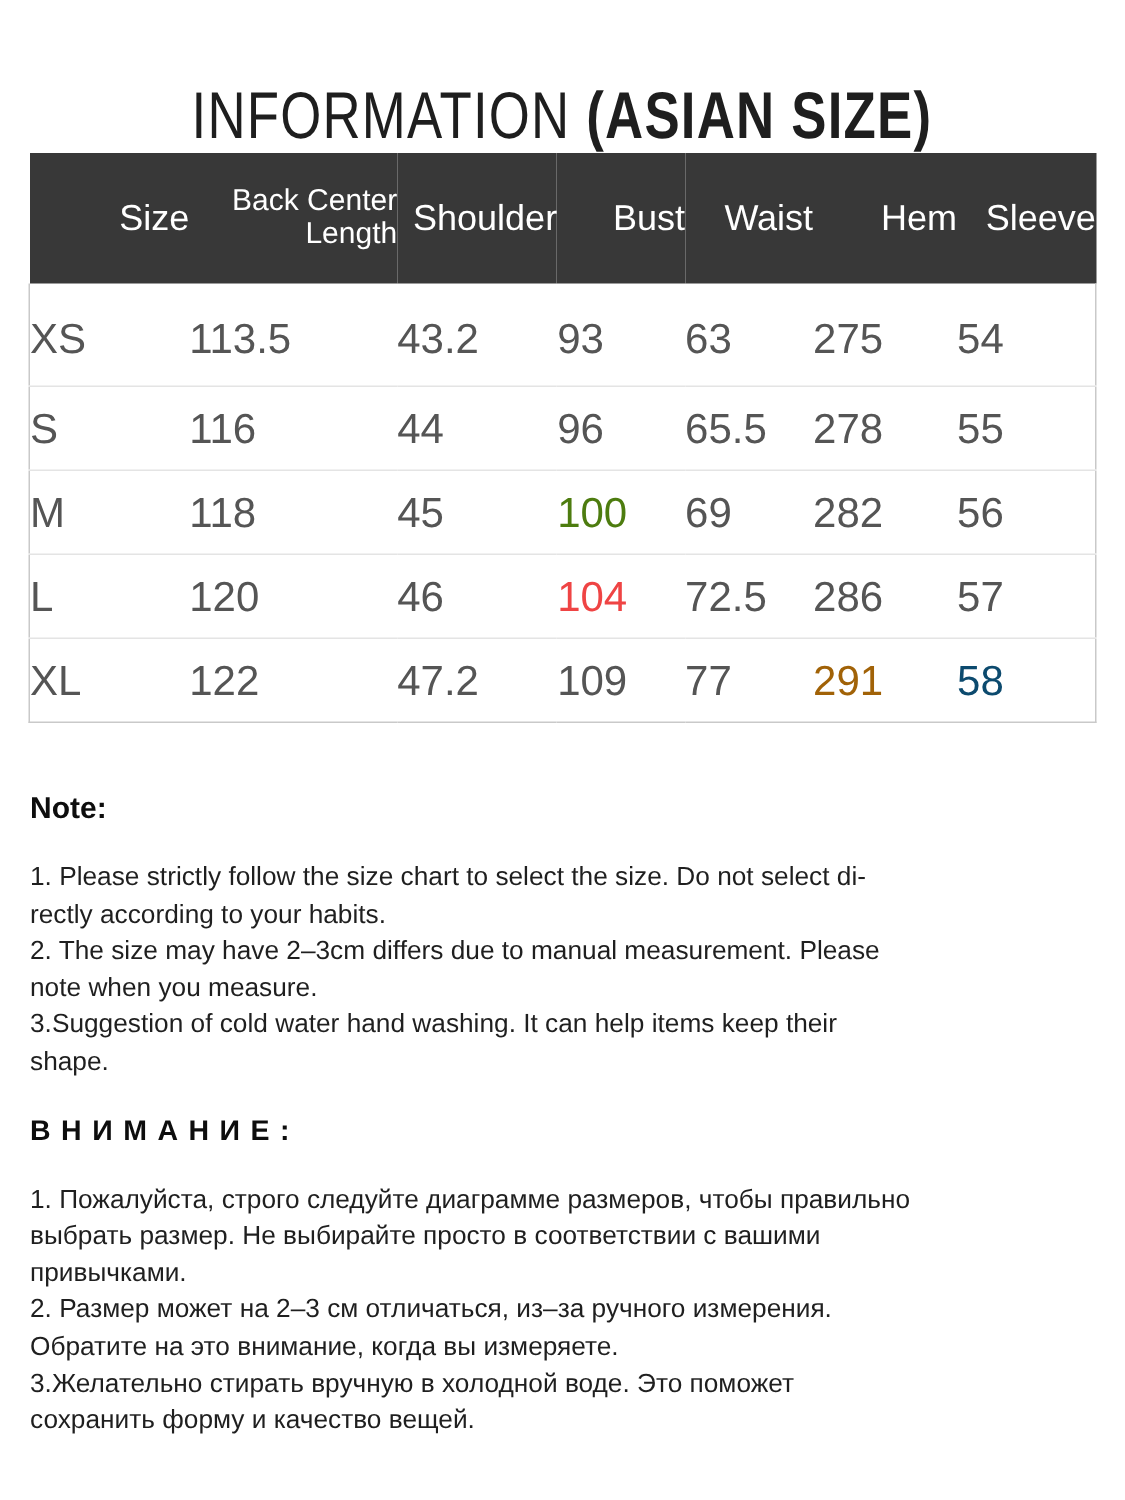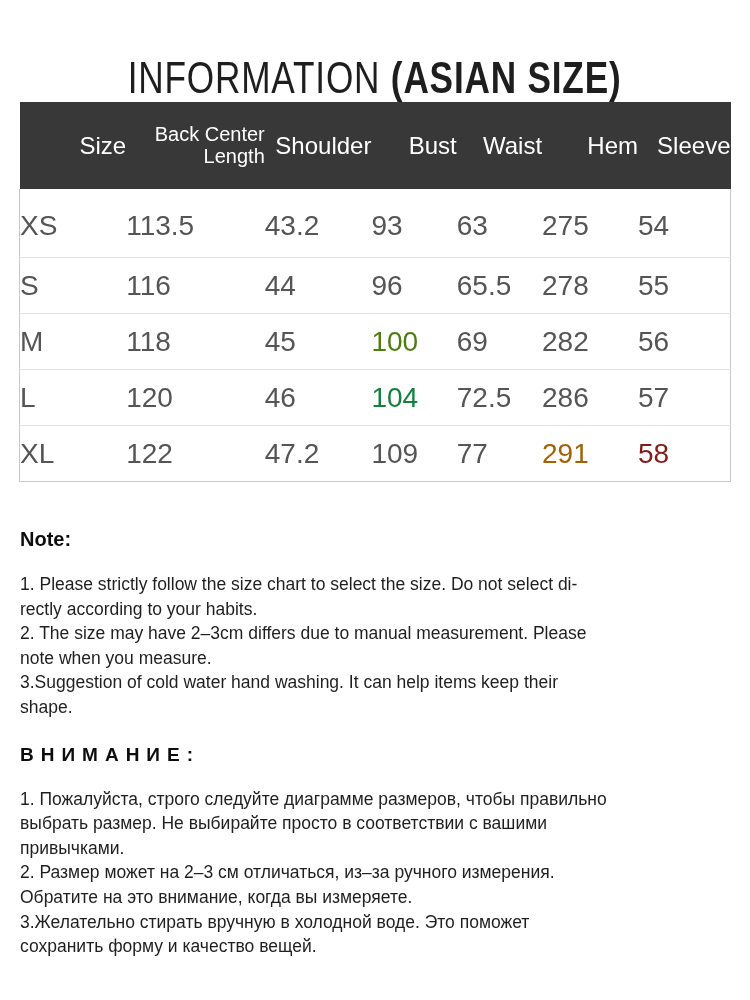--- a/index.html
+++ b/index.html
@@ -147,33 +147,33 @@
           <td style="color: rgb(85, 85, 85);">45</td>
           <td style="color: #4d7c0f;">100</td>
           <td style="color: rgb(85, 85, 85);">69</td>
           <td style="color: rgb(85, 85, 85);">282</td>
           <td style="color: rgb(85, 85, 85);">56</td>
         </tr>
         <tr>
           <td style="color: rgb(85, 85, 85);">L</td>
           <td style="color: rgb(85, 85, 85);">120</td>
           <td style="color: rgb(85, 85, 85);">46</td>
-          <td style="color: #15803d;">104</td>
+          <td style="color: #ef4444;">104</td>
           <td style="color: rgb(85, 85, 85);">72.5</td>
           <td style="color: rgb(85, 85, 85);">286</td>
           <td style="color: rgb(85, 85, 85);">57</td>
         </tr>
         <tr>
           <td style="color: rgb(85, 85, 85);">XL</td>
           <td style="color: rgb(85, 85, 85);">122</td>
           <td style="color: rgb(85, 85, 85);">47.2</td>
           <td style="color: rgb(85, 85, 85);">109</td>
           <td style="color: rgb(85, 85, 85);">77</td>
           <td style="color: #a16207;">291</td>
-          <td style="color: #7f1d1d;">58</td>
+          <td style="color: #0c4a6e;">58</td>
         </tr>
       </tbody>
   </table>
 
   <section class="notes note-section">
     <h2>Note:</h2>
     <div id="note-items">
         <p>1. Please strictly follow the size chart  to select the size. Do not select di-
 rectly according to your habits.</p>
         <p>2. The size may have 2–3cm differs due to manual measurement. Please

